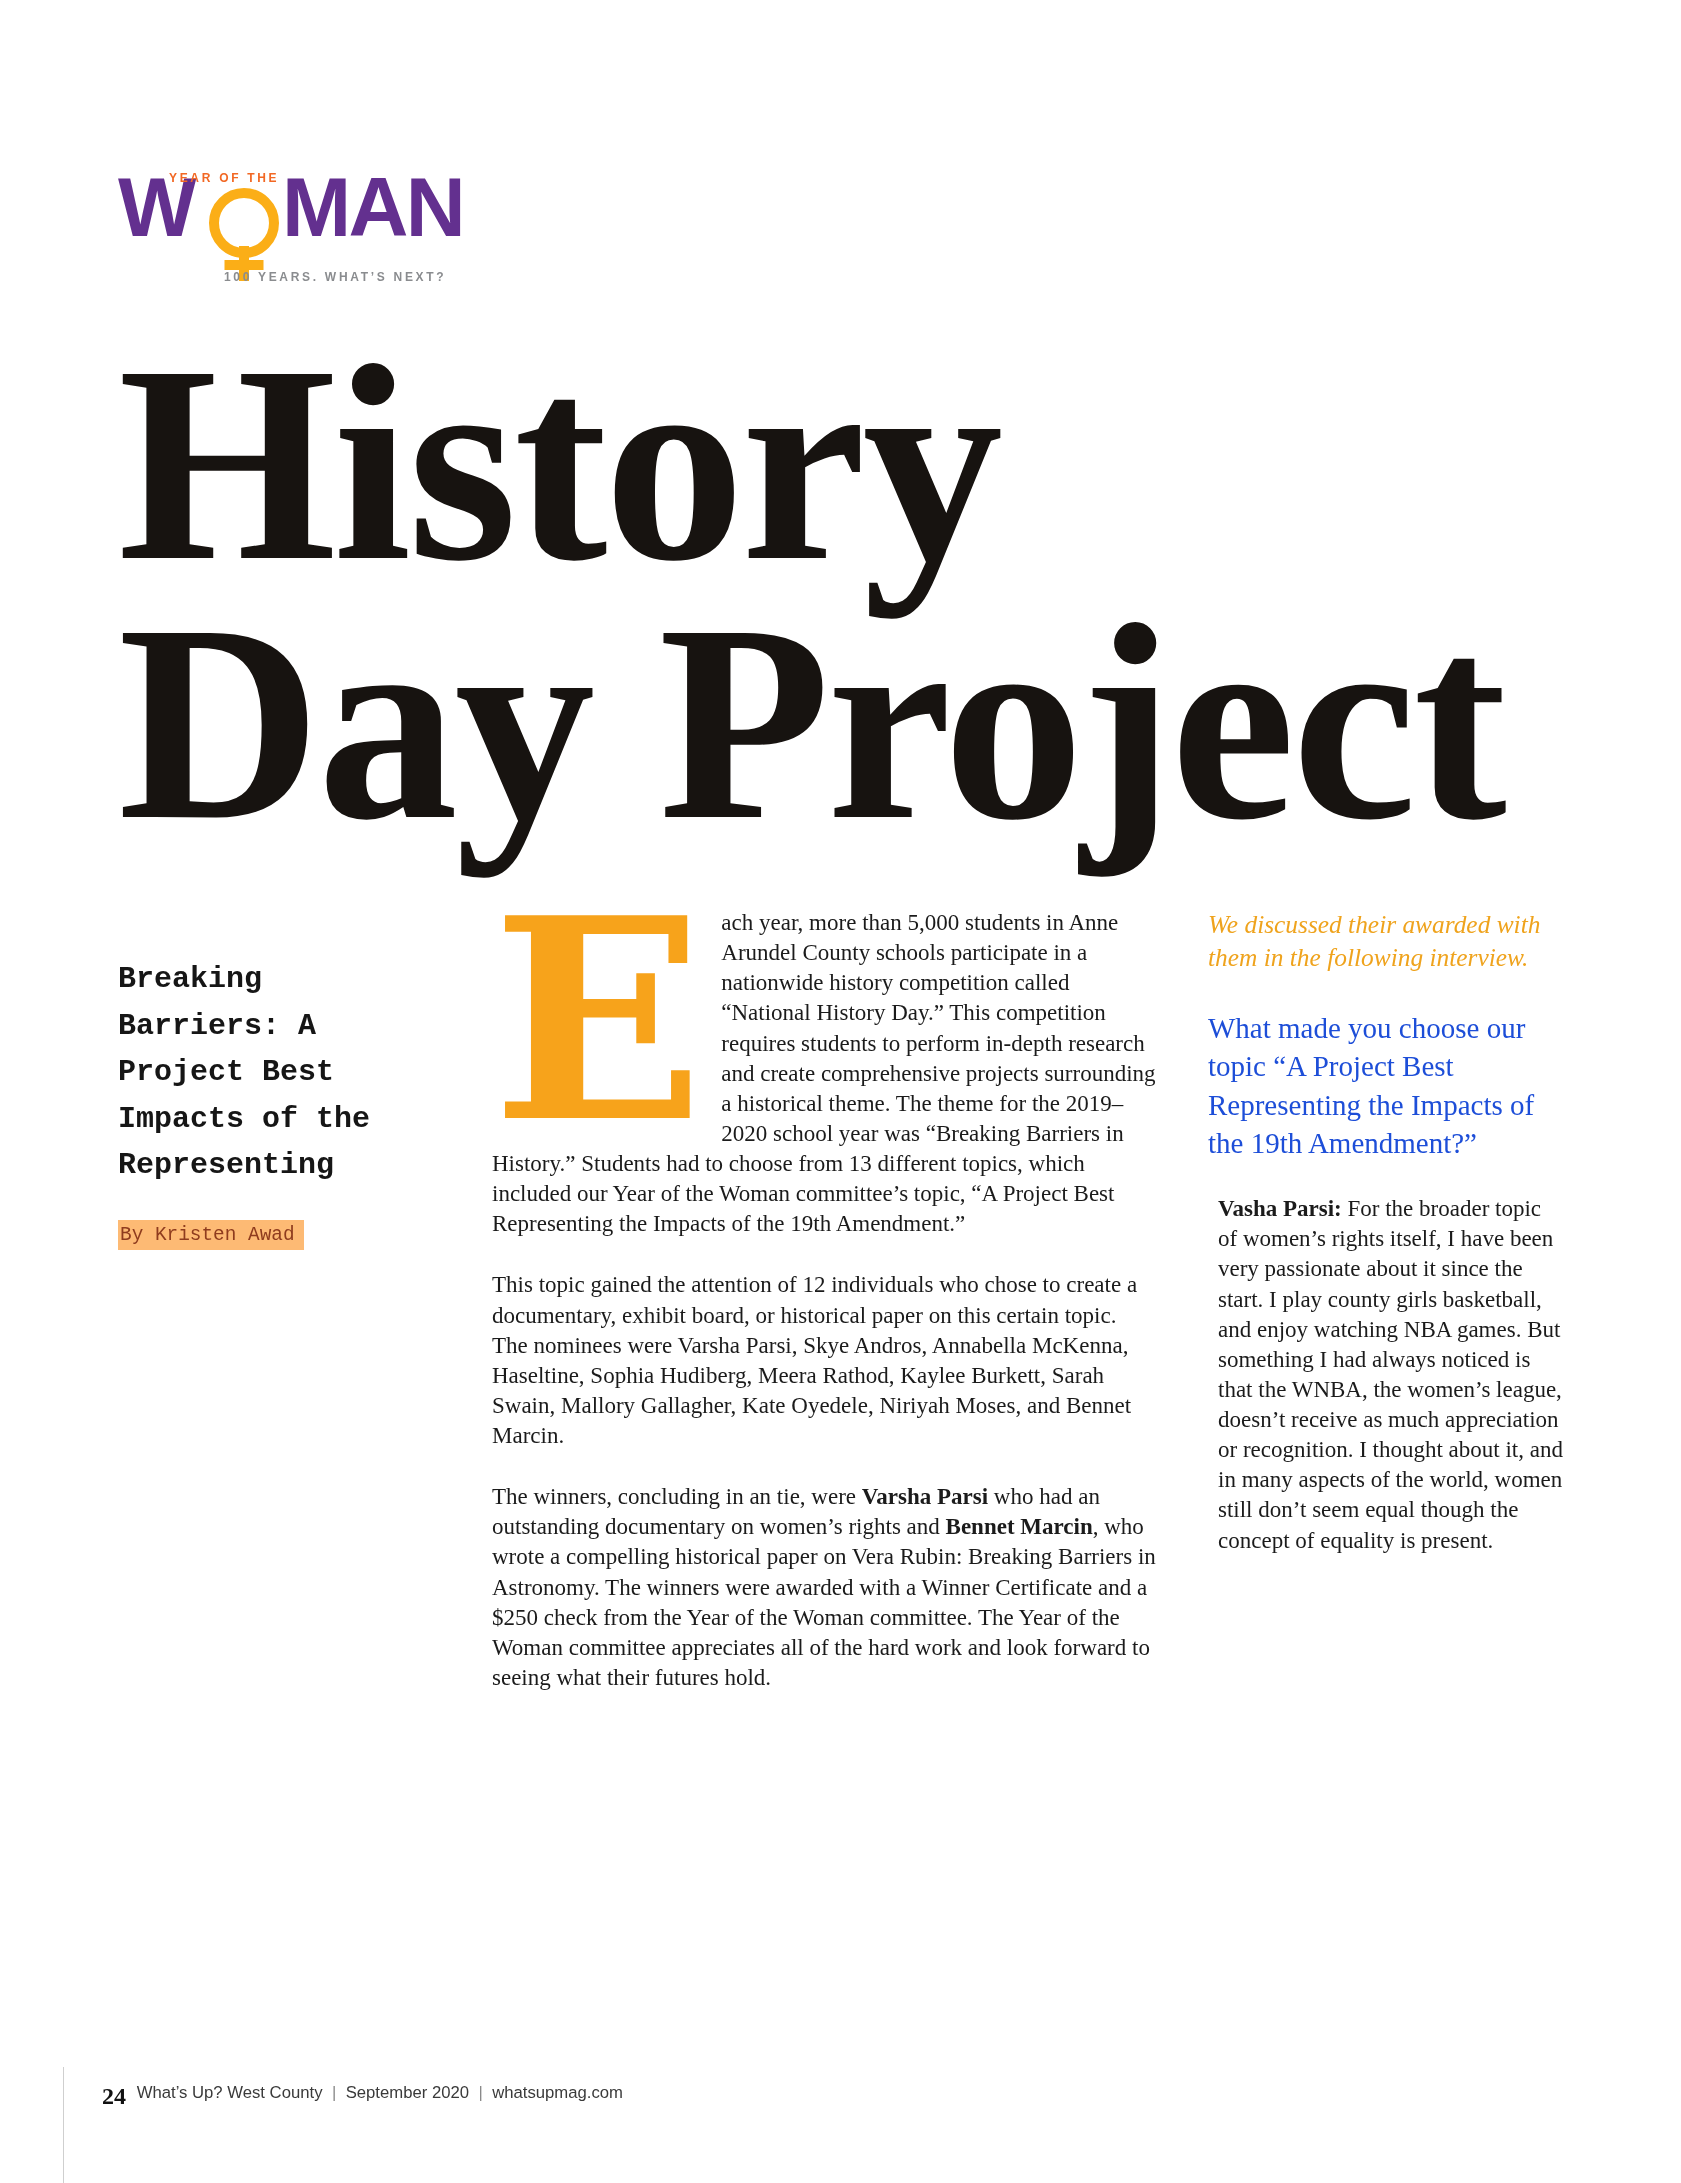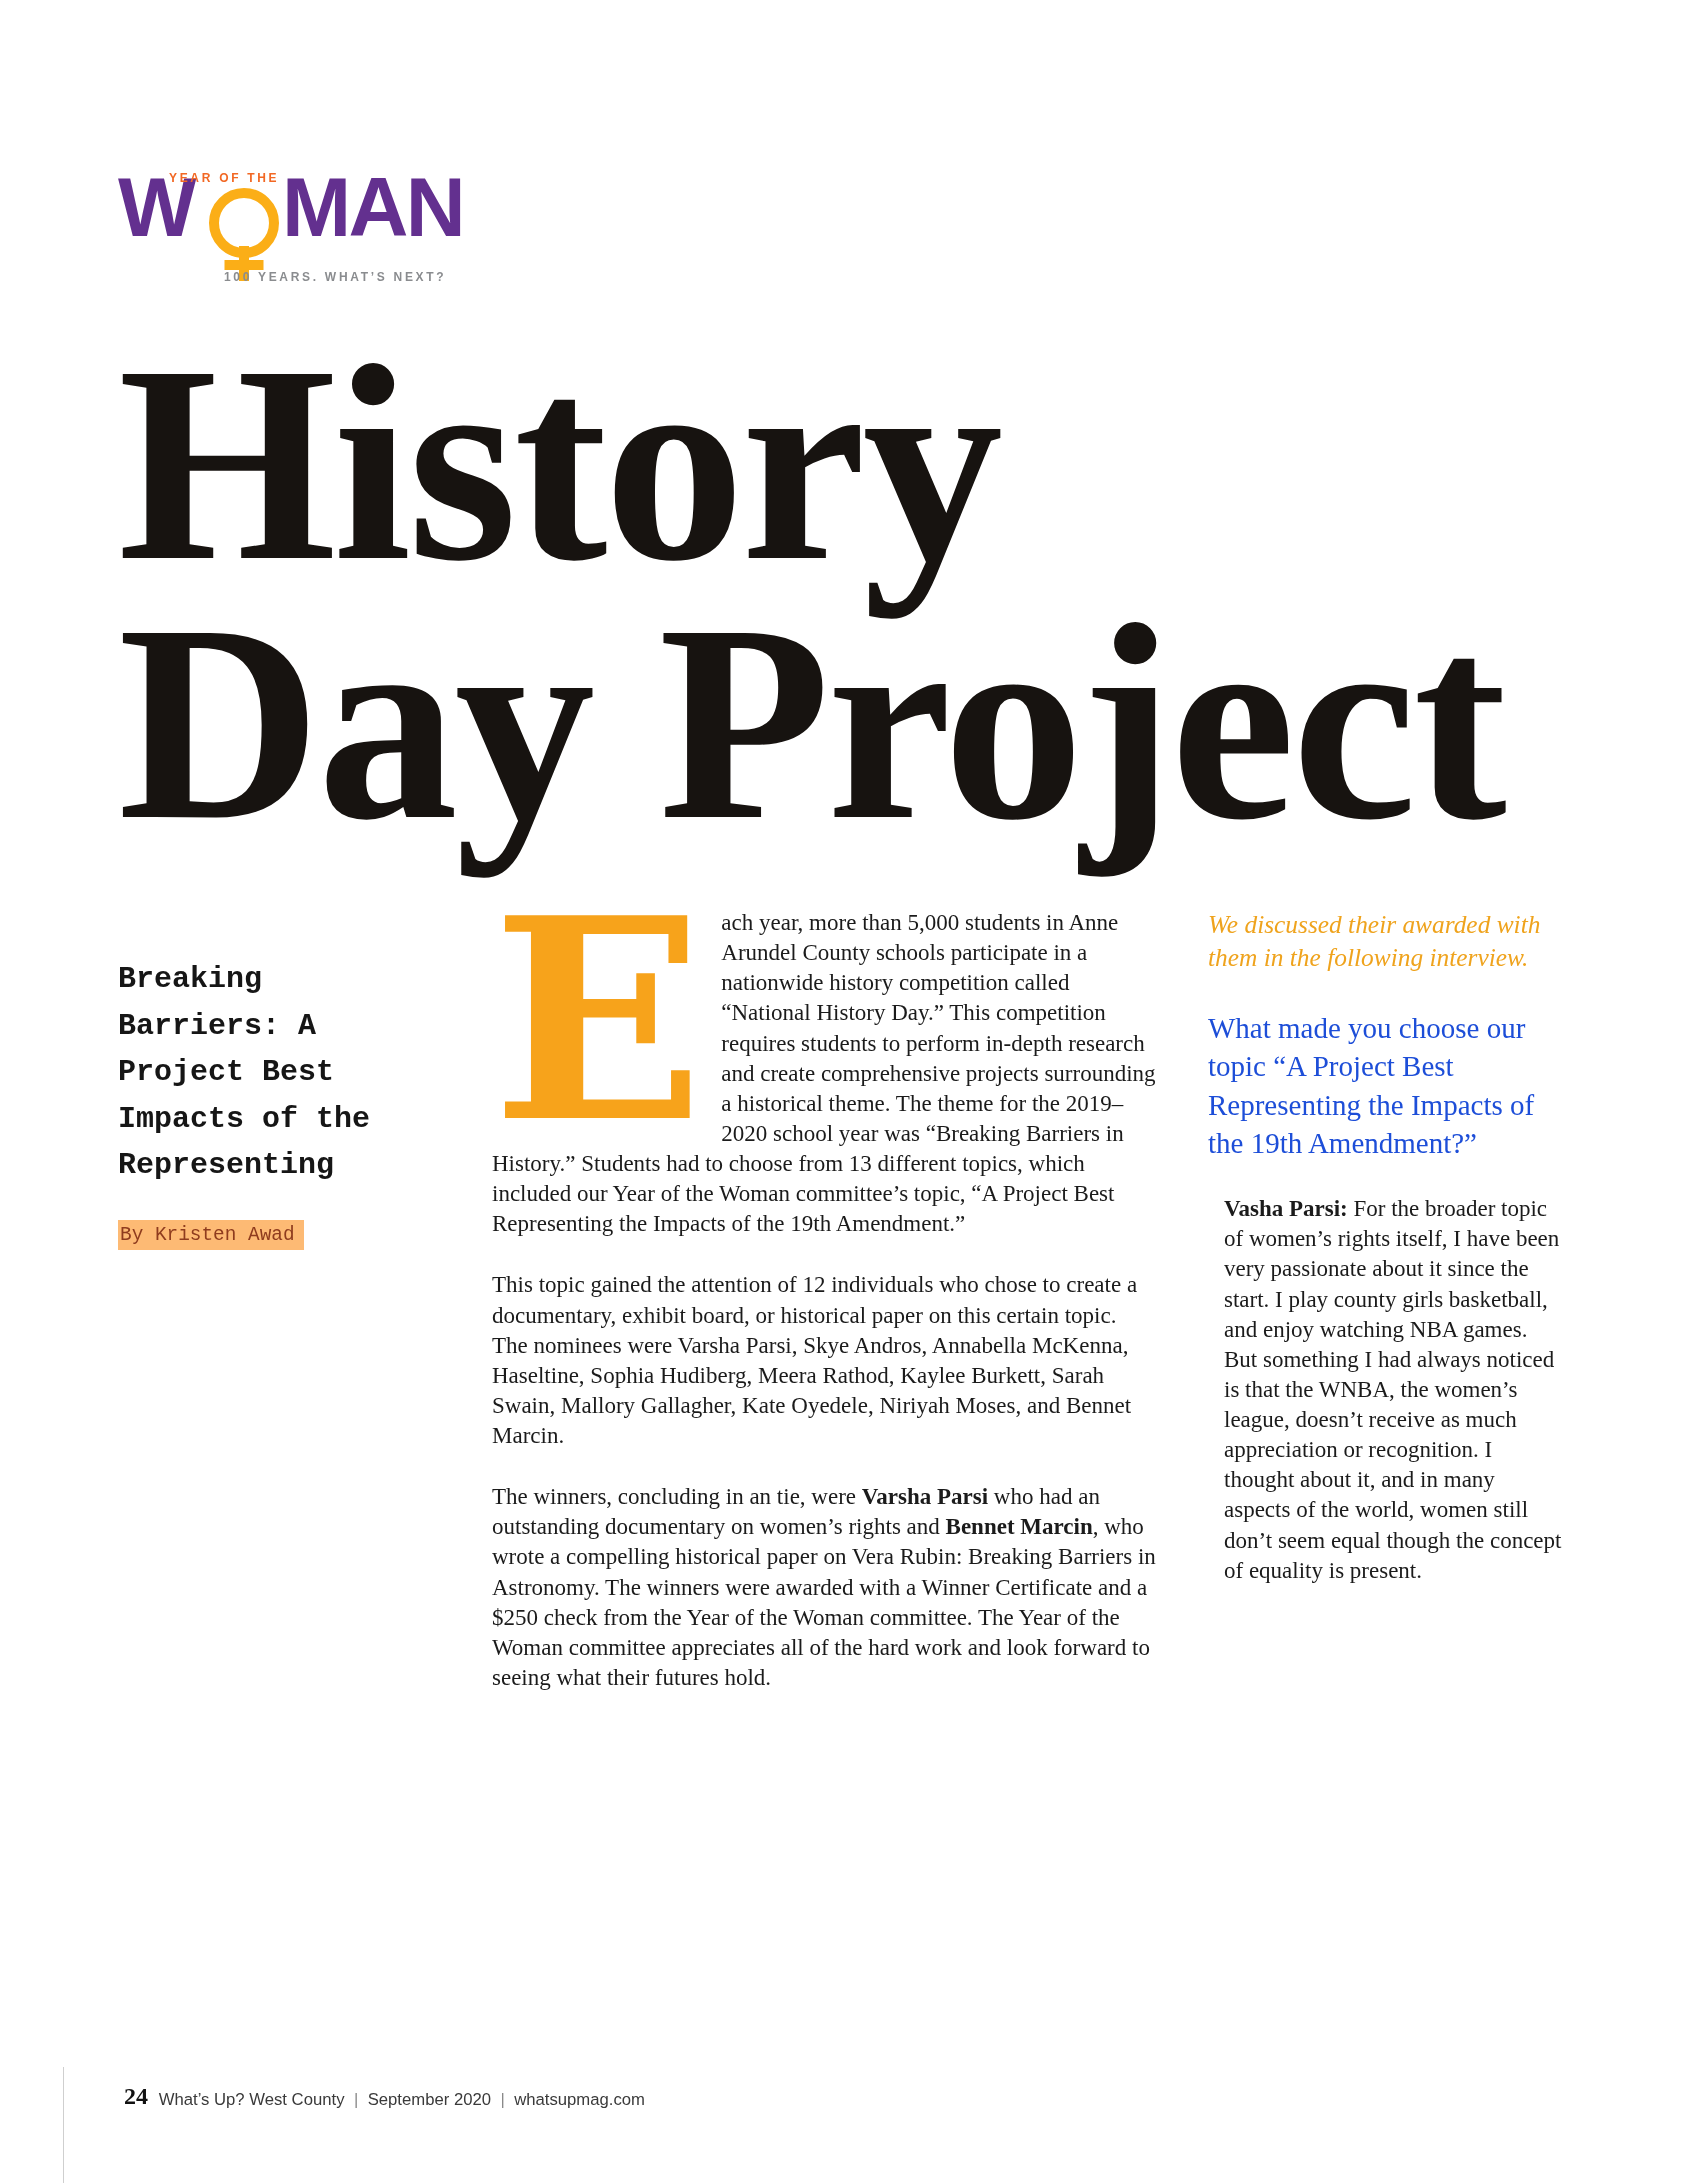--- a/index.html
+++ b/index.html
@@ -132,34 +132,34 @@
     color:#EFA31D;
     margin:0;
   }
   .interview-question{
     margin:36px 0 0 0;
     font-size:29px;
     line-height:1.32;
     color:#1d4ed8;
   }
   .interview-answer{
-    margin:32px 0 0 16px;
+    margin:32px 0 0 10px;
     font-size:23px;
     line-height:1.31;
     color:#1b1b1b;
   }
   .interview-answer strong{font-weight:bold;}
 
   
   .footer{
     position:absolute;
-    left:124px;
+    left:102px;
     top:2083px;
     display:flex;
-    align-items:flex-end;
+    align-items:flex-start;
     font-family:"Liberation Sans",sans-serif;
   }
   .page-number{
     font-family:"Liberation Serif",serif;
     font-weight:bold;
     font-size:24px;
     color:#111111;
     margin-right:10.7px;
   }
   .footer-text{font-size:16.7px;color:#3a3a3a;}

